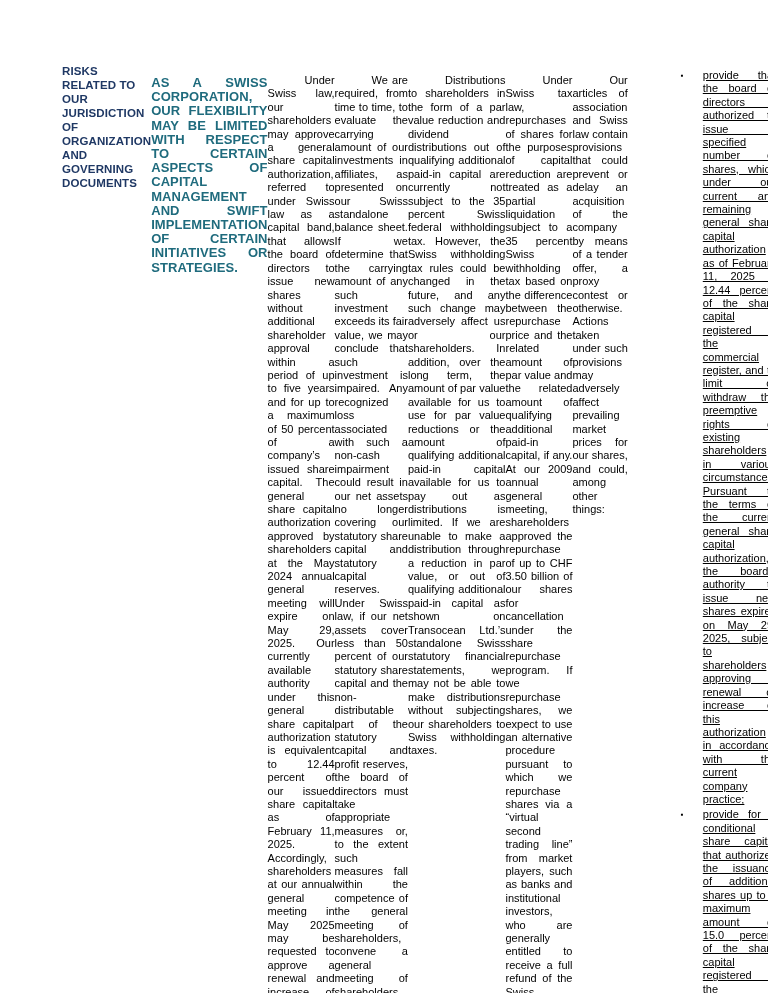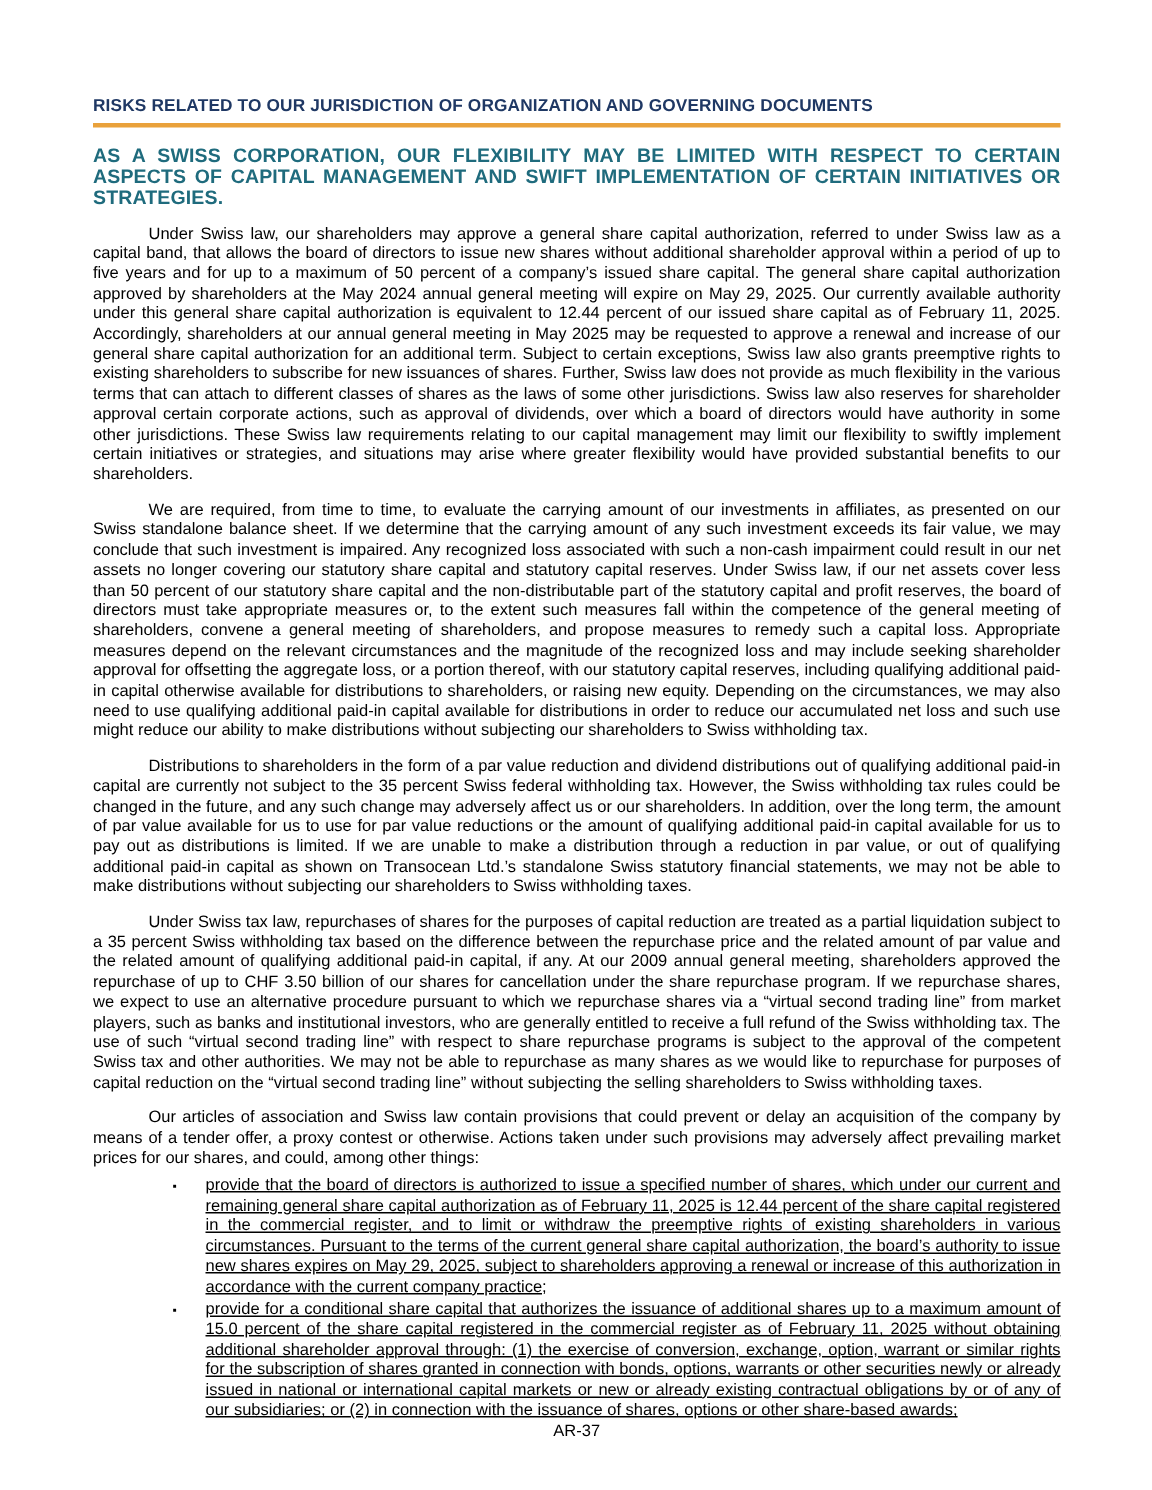--- a/index.html
+++ b/index.html
@@ -9,21 +9,20 @@
     width: 768px;
     height: 993px;
     margin: 0 auto;
     background: #ffffff;
     padding: 64px 61px 14px 62px;
     font-family: "Liberation Sans", "DejaVu Sans", sans-serif;
     font-size: 11px;
     line-height: 13.4px;
     color: #000000;
     display: flex;
-    flex-direction: column;
     overflow: hidden;
   }
   .section-heading {
     font-size: 11.5px;
     font-weight: bold;
     line-height: 14px;
     color: #1F3864;
     letter-spacing: 0.1px;
   }
   .heading-rule {

